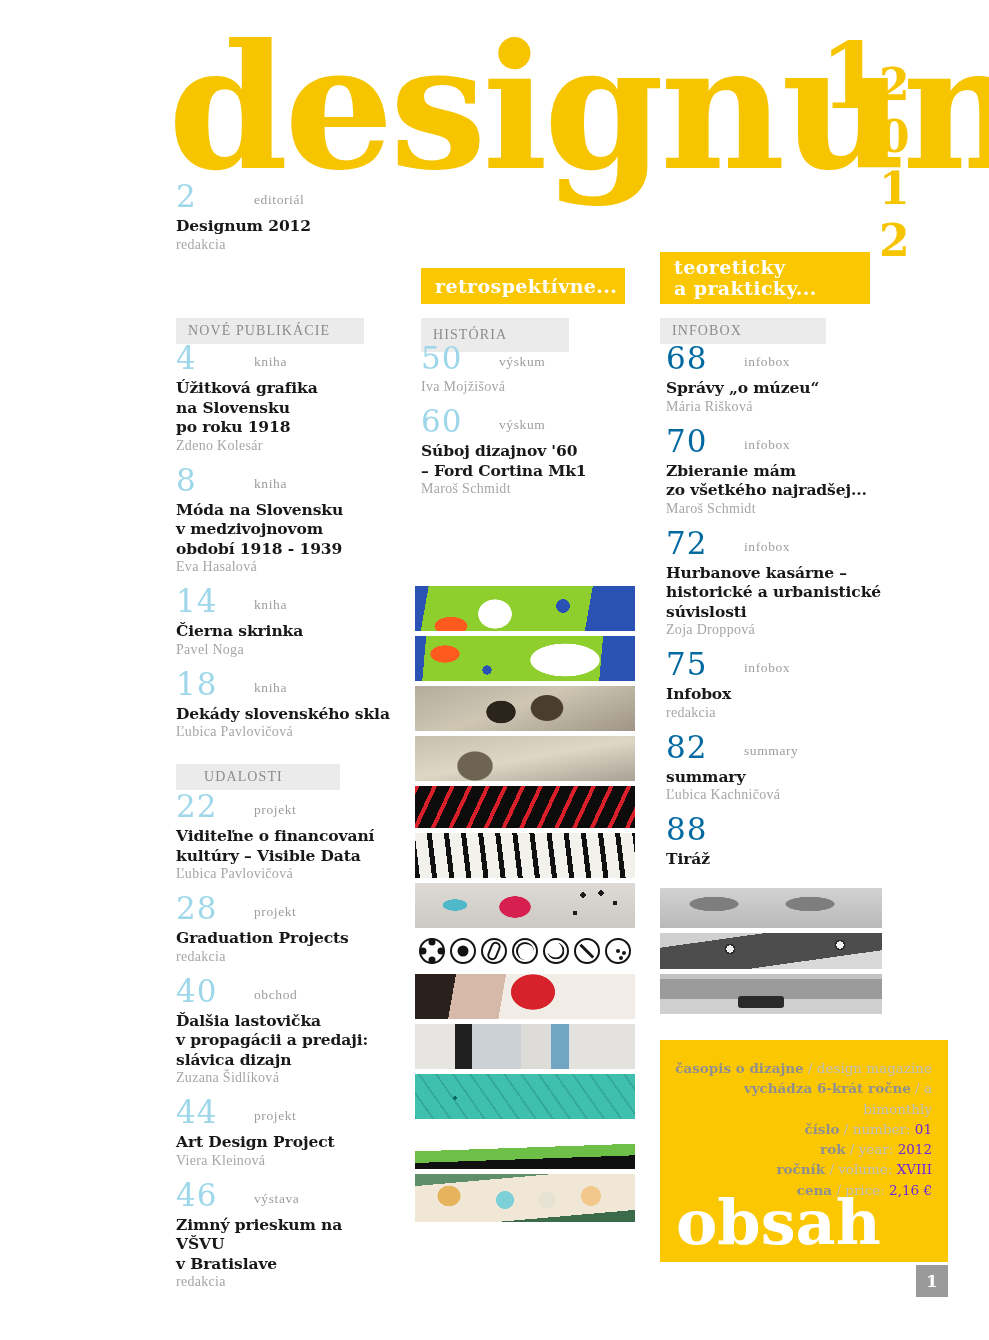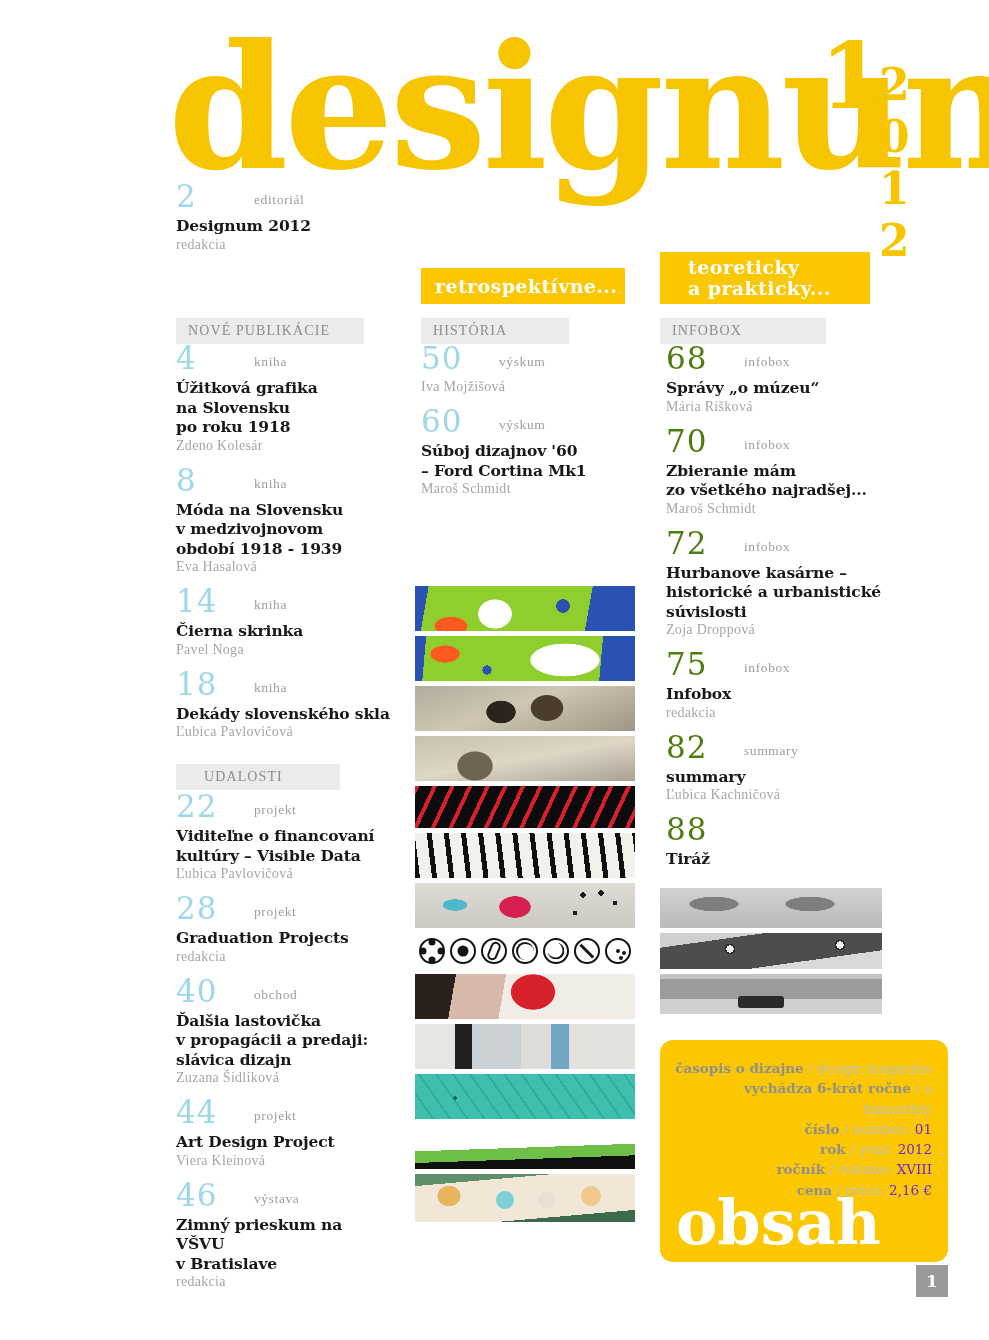--- a/index.html
+++ b/index.html
@@ -43,21 +43,21 @@
   .editorial { position:absolute; left:176px; top:186px; width:220px; }
 
   
   .entry { position: relative; margin-bottom: 16px; }
   .entry-head { position: relative; height: 30px; }
   .num {
     position:absolute; left:0; top:-5px;
     font-family:"DejaVu Serif", serif;
     font-size: 31px; color:#9ED7EA; line-height:1; letter-spacing:1px;
   }
-  .num.gray { color:#4d7c0f; }
+  .num.gray { color:#0369a1; }
   .kind {
     position:absolute; left:78px; top:6px;
     font-family:"Liberation Serif", serif;
     font-size: 13.5px; color:#9d9d9d; letter-spacing:.6px;
   }
   .title {
     font-family:"DejaVu Serif", serif;
     font-weight:700; font-size:15.5px; color:#181818;
     line-height:1.26; letter-spacing:-0.1px;
   }
@@ -181,21 +181,20 @@
       linear-gradient(172deg,#cfcfcf 0 22%, #4d4d4d 22% 72%, #d9d9d9 72% 100%); }
   .art-gray-street { height:40px; background:
       linear-gradient(#c3c3c3 0 12%, #9b9b9b 12% 62%, #cfcfcf 62% 100%); position:relative; }
   .art-gray-street::after { content:""; position:absolute; left:78px; top:22px; width:46px; height:12px;
       background:#2a2a2a; border-radius:3px; }
 
   
   .infopanel {
     position:absolute; left:660px; top:1040px; width:288px; height:222px;
     background:#FBC700;
-    border-radius:13px;
   }
   .infopanel .lines {
     padding:18px 16px 0 14px; text-align:right;
     font-family:"DejaVu Serif", serif; font-size:13.5px; line-height:1.5;
   }
   .infopanel .lines .sk { font-weight:700; color:#8f8f8f; }
   .infopanel .lines .sep { color:#bdbdbd; }
   .infopanel .lines .en { color:#bdbdbd; }
   .infopanel .lines .val { font-weight:400; color:#6d28d9;margin-top:28px; }
   .infopanel .obsah {
@@ -226,29 +225,29 @@
       <span class="num">2</span>
       <span class="kind">editoriál</span>
     </div>
     <div class="title">Designum 2012</div>
     <div class="author">redakcia</div>
   </div>
 
   <div class="banner" style="left:421px; top:268px; width:204px; height:36px;">
     <span>retrospektívne...</span>
   </div>
-  <div class="banner two-line" style="left:660px; top:252px; width:210px; height:52px; padding-left:28px;">
+  <div class="banner two-line" style="left:660px; top:252px; width:210px; height:52px; padding-left:14px;">
     <span>teoreticky</span>
     <span>a prakticky...</span>
   </div>
 
   <div class="sublabel" style="left:176px; top:318px; width:188px; height:26px;">
     <span>NOVÉ PUBLIKÁCIE</span>
   </div>
-  <div class="sublabel" style="left:421px; top:318px; width:148px; height:26px;">
+  <div class="sublabel" style="left:421px; top:318px; width:148px; height:34px;">
     <span>HISTÓRIA</span>
   </div>
   <div class="sublabel" style="left:660px; top:318px; width:166px; height:26px;">
     <span>INFOBOX</span>
   </div>
   <div class="sublabel" style="left:176px; top:764px; width:164px; height:26px;padding-left:28px;">
     <span>UDALOSTI</span>
   </div>
 
   <div class="col" id="col-left">

